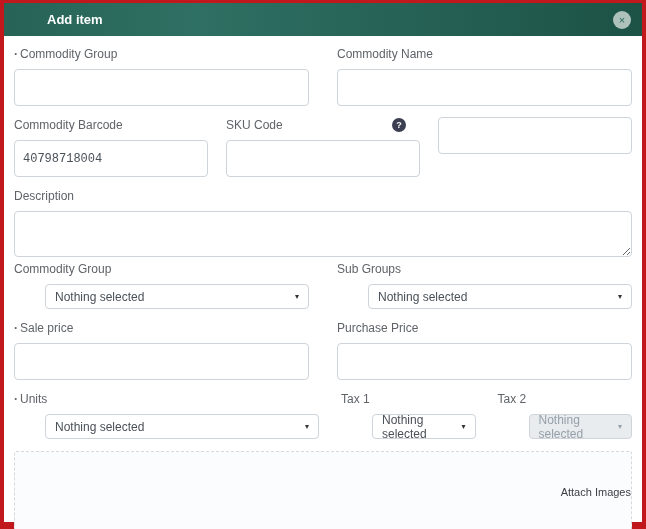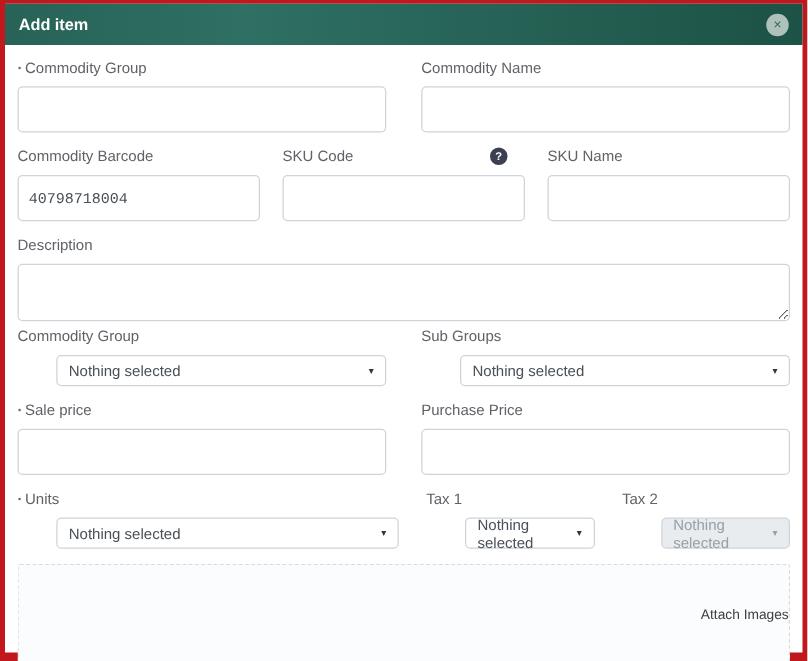--- a/index.html
+++ b/index.html
@@ -15,21 +15,21 @@
     border-bottom-width: 7px;
     background: #fff;
     display: flex; flex-direction: column;
   }
   .modal-header {
     height: 33px; flex: 0 0 33px;
     background: linear-gradient(90deg, #276356 0%, #2e7063 30%, #1d5246 100%);
     display: flex; align-items: center;
     padding: 0 11px;
   }
-  .modal-title { color: #ffffff; font-size: 13px; font-weight: bold; }
+  .modal-title { color: #ffffff; font-size: 13px; font-weight: bold; margin-left: 32px; }
   .header-close {
     margin-left: auto;
     width: 18px; height: 18px; border-radius: 50%;
     background: rgba(223, 231, 226, 0.75);
     color: #2c685a; font-size: 11px; line-height: 18px;
     text-align: center; cursor: pointer;
     display: flex; align-items: center; justify-content: center;
   }
   .modal-body { flex: 1 1 auto; padding: 10px 10px 0 10px; }
   .row { display: flex; margin-bottom: 11px; }
@@ -137,23 +137,20 @@
       </div>
       <div class="col">
         <div class="field-label">
           <span>SKU Code</span>
           <span class="label-spacer"></span>
           <span class="help-icon">?</span>
         </div>
         <input class="text-input" type="text" value="" style="">
       </div>
       <div class="col">
-        <div class="field-label">
-          <span>SKU Name</span>
-        </div>
         <input class="text-input" type="text" value="" style="">
       </div>
     </div>
 
     <div class="desc-row">
       <div class="field-label">
         <span>Description</span>
       </div>
       <textarea class="textarea-input" style=""></textarea>
     </div>

